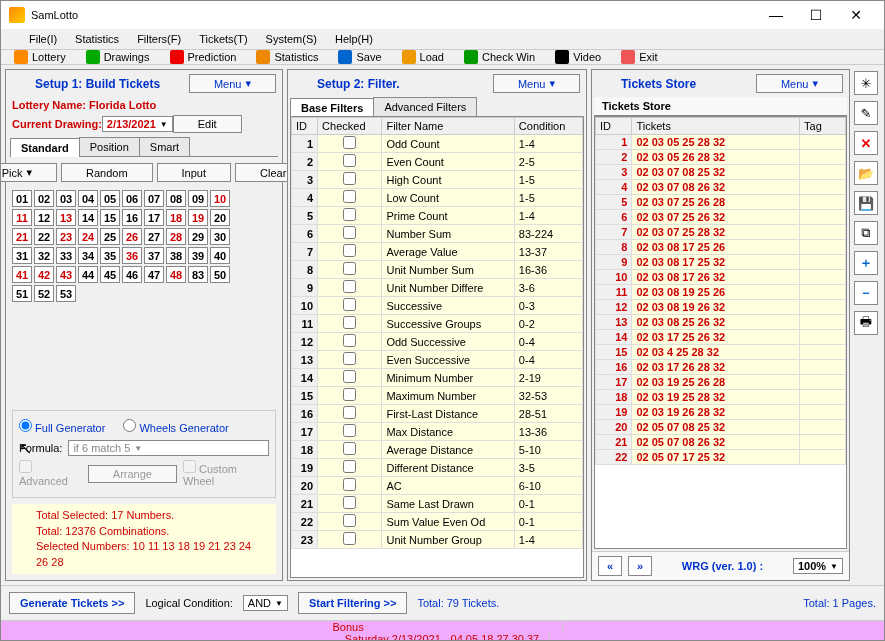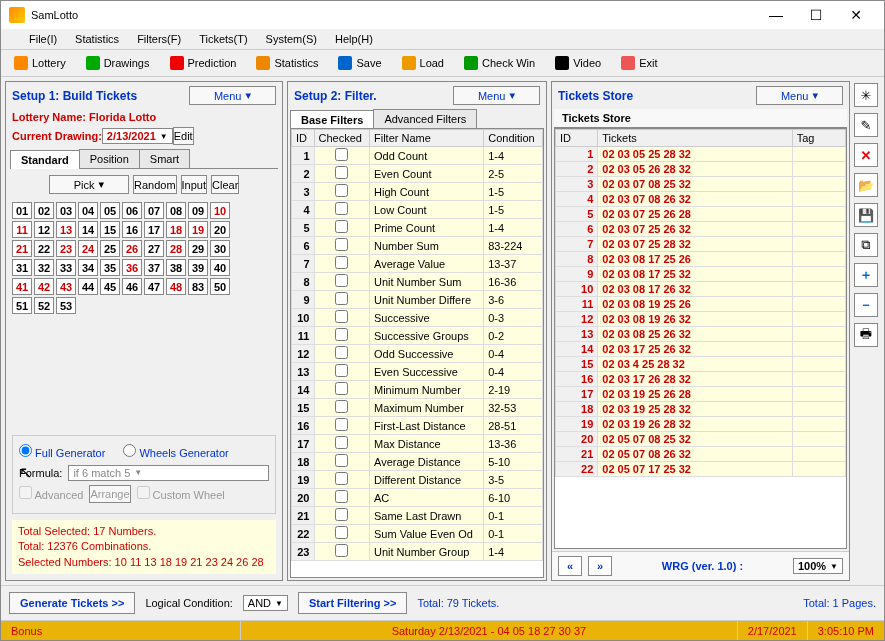--- a/index.html
+++ b/index.html
@@ -3,68 +3,68 @@
 <meta charset="utf-8">
 <style>
 * { box-sizing: border-box; margin: 0; padding: 0; font-family: Tahoma, Arial, sans-serif; font-size: 11px; }
 body { background: #f0f0f0; width: 885px; height: 641px; overflow: hidden; display: flex; flex-direction: column; border: 1px solid #888; }
 .titlebar { height: 28px; background: #fff; display: flex; align-items: center; padding: 0 8px; }
 .titlebar .icon { width: 16px; height: 16px; background: linear-gradient(135deg,#f80,#fc0); border-radius: 2px; margin-right: 6px; }
 .titlebar .title { flex: 1; }
 .titlebar .btn { width: 40px; height: 24px; display: flex; align-items: center; justify-content: center; font-size: 14px; }
 .menubar { height: 20px; background: #f0f0f0; display: flex; align-items: center; padding: 0 20px; gap: 2px; }
 .menubar span { padding: 2px 8px; cursor: default; }
-.toolbar { height: 28px; border-top: 1px solid #ccc; border-bottom: 1px solid #ccc; background: #f0f0f0; display: flex; align-items: center; padding: 2px 4px; gap: 2px; }
+.toolbar { height: 16px; border-top: 1px solid #ccc; border-bottom: 1px solid #ccc; background: #f0f0f0; display: flex; align-items: center; padding: 2px 4px; gap: 2px; }
 .tbtn { display: flex; align-items: center; gap: 4px; padding: 3px 8px; border: 1px solid transparent; cursor: default; }
 .ticon { width: 14px; height: 14px; display: inline-block; border-radius: 2px; }
 .main { flex: 1; display: flex; gap: 4px; padding: 4px; background: #f0f0f0; min-height: 0; }
 .panel { border: 1px solid #888; background: #f0f0f0; display: flex; flex-direction: column; }
 .panel-head { display: flex; align-items: center; justify-content: space-between; padding: 4px 6px; }
-.panel-title { color: #0033cc; font-weight: bold; font-size: 12px; }
+.panel-title { color: #0033cc; font-weight: bold; font-size: 12px; margin-left: 23px; }
 .menu-btn { display: inline-flex; align-items: center; border: 1px solid #888; background: #f8f8f8; padding: 2px 24px; gap: 4px; color: #0033cc; }
 .col1 { width: 278px; }
-.col2 { width: 260px; }
+.col2 { width: 300px; }
 .col3 { flex: 1; }
 .sidecol { width: 26px; display: flex; flex-direction: column; gap: 6px; padding-top: 2px; }
 .sidebtn { width: 24px; height: 24px; border: 1px solid #888; background: #fff; display: flex; align-items: center; justify-content: center; font-size: 13px; }
 .lottery-row { padding: 2px 6px; color: #cc0000; font-weight: bold; }
 .draw-row { display: flex; align-items: center; padding: 2px 6px; }
 .draw-row label { color: #cc0000; font-weight: bold; }
 .combo { border: 1px solid #888; background: #fff; padding: 1px 4px; display: inline-flex; align-items: center; gap: 4px; }
 .combo .arr { font-size: 8px; }
-.btn-small { border: 1px solid #888; background: #f8f8f8; padding: 2px 0; }
+.btn-small { border: 1px solid #888; background: #f8f8f8; padding: 2px 24px; }
 .tabs { display: flex; border-bottom: 1px solid #888; margin: 2px 4px 0; }
 .tab { padding: 3px 10px; border: 1px solid #888; border-bottom: none; margin-right: -1px; background: #e8e8e8; cursor: default; }
 .tab.active { background: #fff; font-weight: bold; position: relative; top: 1px; }
 .picker-row { display: flex; gap: 4px; padding: 6px; justify-content: center; }
 .numgrid { display: grid; grid-template-columns: repeat(10, 20px); gap: 2px; padding: 2px 6px; }
 .numcell { width: 20px; height: 17px; border: 1px solid #888; background: #fff; display: flex; align-items: center; justify-content: center; font-weight: bold; }
 .numcell.sel { color: #cc0000; }
 .gen-box { border: 1px solid #ccc; margin: 6px; padding: 8px 6px 6px; }
 .radio-row { display: flex; gap: 18px; margin-bottom: 6px; }
 .radio-row label { color: #0033cc; }
 .form-row { display: flex; align-items: center; gap: 6px; margin-bottom: 4px; }
 .form-row .combo { flex: 1; color: #888; }
 .disabled { color: #999; }
-.summary { background: #ffffe0; color: #cc0000; padding: 4px 6px; margin: 0 6px 6px; line-height: 1.4; }
+.summary { background: #ffffe0; color: #cc0000; padding: 4px 24px; margin: 0 6px 6px; line-height: 1.4; }
 .grid-wrap { flex: 1; margin: 0 2px 2px; background: #fff; border: 1px solid #888; overflow: hidden; position: relative; }
 .grid { width: 100%; border-collapse: collapse; font-size: 11px; }
 .grid th { background: #f0f0f0; border: 1px solid #ccc; padding: 2px 4px; font-weight: normal; text-align: left; position: sticky; top: 0; }
 .grid td { border: 1px solid #ddd; padding: 1px 4px; background: #ffffe0; white-space: nowrap; overflow: hidden; }
 .grid td.idcell { background: #f0f0f0; text-align: right; font-weight: bold; }
 .grid .chk { text-align: center; }
 .grid input[type=checkbox] { margin: 0; }
 .tickets-grid td { color: #cc0000; font-weight: bold; }
 .tickets-grid td.idcell { color: #000; }
 .scroll { overflow-y: scroll; height: 100%; }
 .panel-foot { display: flex; align-items: center; gap: 6px; padding: 4px 6px; border-top: 1px solid #ccc; background: #f8f8f8; }
 .navbtn { border: 1px solid #888; background: #fff; width: 24px; height: 20px; display: flex; align-items: center; justify-content: center; color: #0033cc; font-weight: bold; }
 .footer-row { display: flex; align-items: center; gap: 10px; padding: 6px 8px; border-top: 1px solid #ccc; background: #f0f0f0; }
 .gen-btn { border: 1px solid #888; background: #f8f8f8; padding: 4px 10px; color: #0033cc; font-weight: bold; }
-.status { height: 20px; border-top: 1px solid #ccc; background: #eab308; display: flex; align-items: center; color: #cc0000; }
+.status { height: 20px; border-top: 1px solid #ccc; background: #f0abfc; display: flex; align-items: center; color: #cc0000; flex-direction: column; }
 .status .cell { border-right: 1px solid #ccc; padding: 0 10px; height: 100%; display: flex; align-items: center; }
 .status .flex { flex: 1; }
 .tabs2 { display: flex; margin: 0 2px; }
 .tabs2 .tab { font-weight: normal; }
 .tabs2 .tab.active { font-weight: bold; background: #fff; }
 .subhead { border-bottom: 1px solid #888; padding: 3px 8px; margin: 0 2px; font-weight: bold; background: #f8f8f8; }
 .cursor { position: absolute; font-size: 16px; pointer-events: none; }
 </style>
 </head>
 <body>

